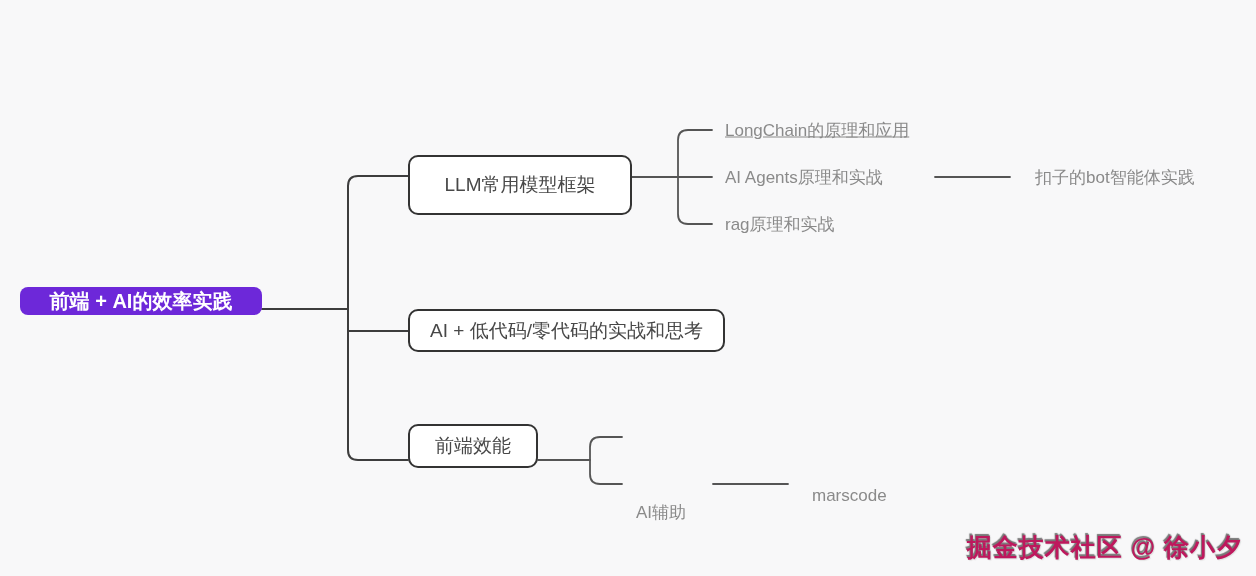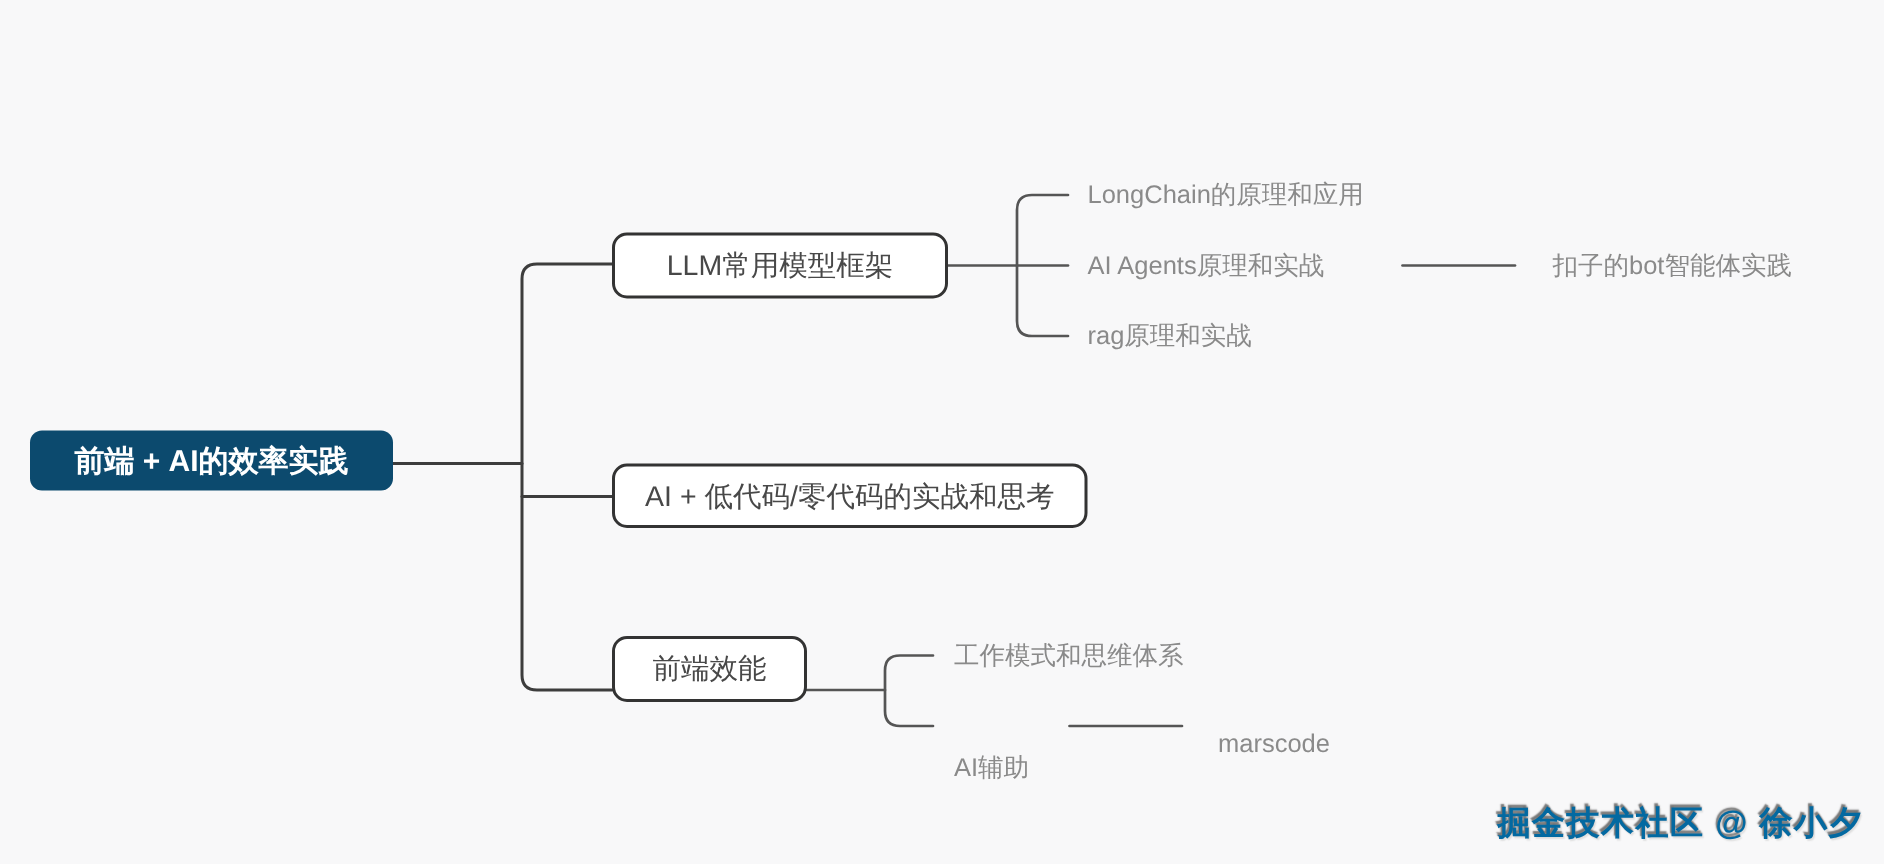--- a/index.html
+++ b/index.html
@@ -20,58 +20,58 @@
   }
   .node {
     position: absolute;
     display: flex;
     align-items: center;
     justify-content: center;
     white-space: nowrap;
   }
   .root-node {
     left: 20px; top: 287px;
-    width: 242px; height: 40px;
-    background: #0c4a6e;
+    width: 242px; height: 28px;
+    background: #6d28d9;
     border-radius: 8px;
     color: #ffffff;
     font-size: 20px;
     font-weight: bold;
   }
   .branch-node {
     background: #ffffff;
     border: 2px solid #333333;
     border-radius: 10px;
     color: #484848;
     font-size: 19px;
   }
-  .branch-1 { left: 408px; top: 155px; width: 224px; height: 44px; }
+  .branch-1 { left: 408px; top: 155px; width: 224px; height: 60px; }
   .branch-2 { left: 408px; top: 309px; width: 317px; height: 43px; }
   .branch-3 { left: 408px; top: 424px; width: 130px; height: 44px; }
   .leaf {
     position: absolute;
     transform: translateY(-50%);
     color: #8a8a8a;
     font-size: 17px;
     white-space: nowrap;
   }
-  .leaf-longchain { left: 725px; top: 130px; }
+  .leaf-longchain { left: 725px; top: 130px; text-decoration: underline; }
   .leaf-agents    { left: 725px; top: 177px; }
   .leaf-rag       { left: 725px; top: 224px; }
   .leaf-kouzi     { left: 1035px; top: 177px; }
   .leaf-workmode  { left: 636px; top: 437px; }
   .leaf-aiassist  { left: 636px; top: 484px; margin-top: 28px; }
   .leaf-marscode  { left: 812px; top: 496px; }
   .watermark {
     position: absolute;
     right: 14px; bottom: 12px;
-    font-size: 22px;
+    font-size: 25px;
     font-weight: bold;
     letter-spacing: 1px;
-    color: #0369a1;
+    color: #be185d;
     text-shadow: -1px -2px 1px #777777, 0 -1px 1px #8a8a8a, 1px 1px 1px #e0e0e0;
     white-space: nowrap;
     text-align: center;
   }
 </style>
 </head>
 <body>
 
 <div class="canvas">
 
@@ -101,21 +101,20 @@
   <div class="node branch-node branch-3">前端效能</div>
 
   <div class="leaf leaf-longchain">LongChain的原理和应用</div>
 
   <div class="leaf leaf-agents">AI Agents原理和实战</div>
 
   <div class="leaf leaf-rag">rag原理和实战</div>
 
   <div class="leaf leaf-kouzi">扣子的bot智能体实践</div>
 
-  <div class="leaf leaf-workmode">工作模式和思维体系</div>
 
   <div class="leaf leaf-aiassist">AI辅助</div>
 
   <div class="leaf leaf-marscode">marscode</div>
 
   <div class="watermark">掘金技术社区 @ 徐小夕</div>
 
 </div>
 
 </body></html>

